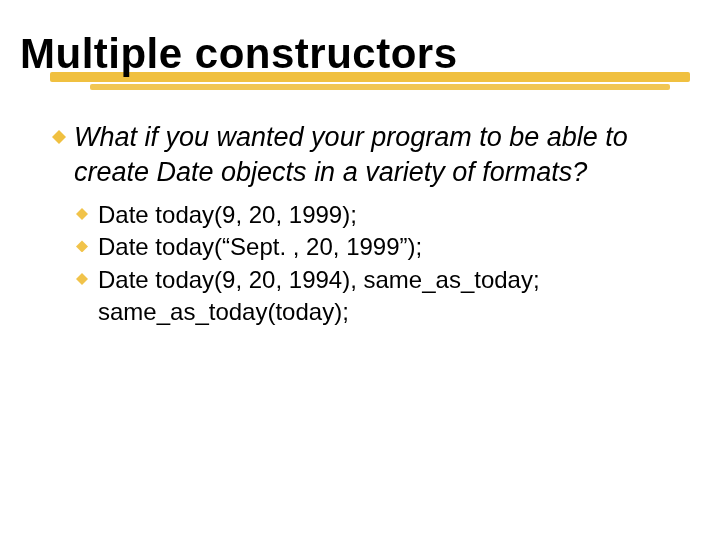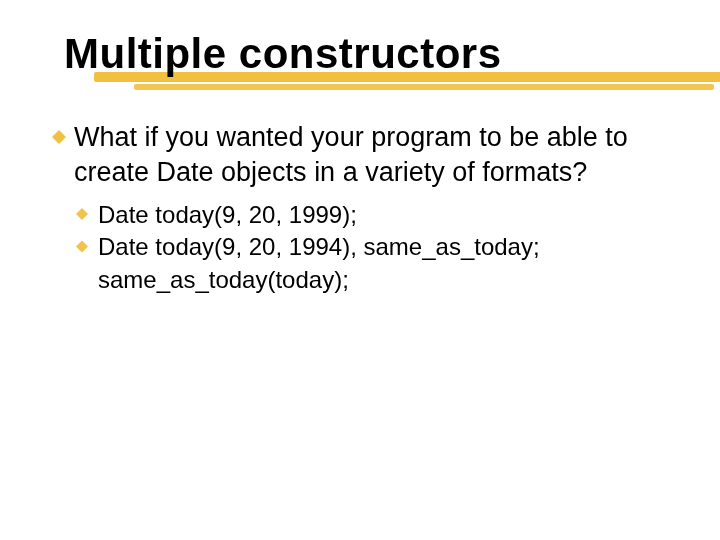--- a/index.html
+++ b/index.html
@@ -8,21 +8,20 @@
     height: 540px;
     background: #fff;
     font-family: Verdana, Geneva, sans-serif;
     padding: 30px 30px 30px 20px;
     color: #000;
   }
   .title-wrap {
     position: relative;
     margin-bottom: 30px;
     padding-left: 0;
-    margin-left: 44px;
   }
   .title {
     font-family: Arial, Helvetica, sans-serif;
     font-weight: 900;
     font-size: 42px;
     letter-spacing: 0.5px;
     position: relative;
     z-index: 2;
     padding-left: 0;
   }
@@ -33,20 +32,21 @@
   }
   .underline .stroke1 { height: 10px; background: #f0c040; border-radius: 2px; }
   .underline .stroke2 { height: 6px; background: #f0c040; border-radius: 2px; margin-top: 2px; width: 580px; margin-left: 40px; opacity: 0.9; }
   .content { padding-left: 32px; padding-right: 10px; }
   .bullet-z {
     position: relative;
     font-size: 27px;
     line-height: 1.28;
     margin-bottom: 10px;
     padding-left: 22px;
+    font-style: italic;
   }
   .bullet-z::before {
     content: "";
     position: absolute;
     left: 0;
     top: 10px;
     width: 14px;
     height: 14px;
     background: #f0c040;
     clip-path: polygon(50% 0, 100% 50%, 50% 100%, 0 50%);
@@ -85,18 +85,21 @@
 
   <div class="bullet-z">
     <span>What if you wanted your program to  be able to create Date objects in a variety of formats?</span>
   </div>
 
   <div class="sub-list">
     <div class="bullet-y">
       <span>Date today(9, 20, 1999);</span>
     </div>
     <div class="bullet-y">
+      <span>Date today(“Sept. , 20, 1999”);</span>
+    </div>
+    <div class="bullet-y">
       <span>Date today(9, 20, 1994), same_as_today; same_as_today(today);</span>
     </div>
   </div>
 
 
 </div>
 
 </body></html>

